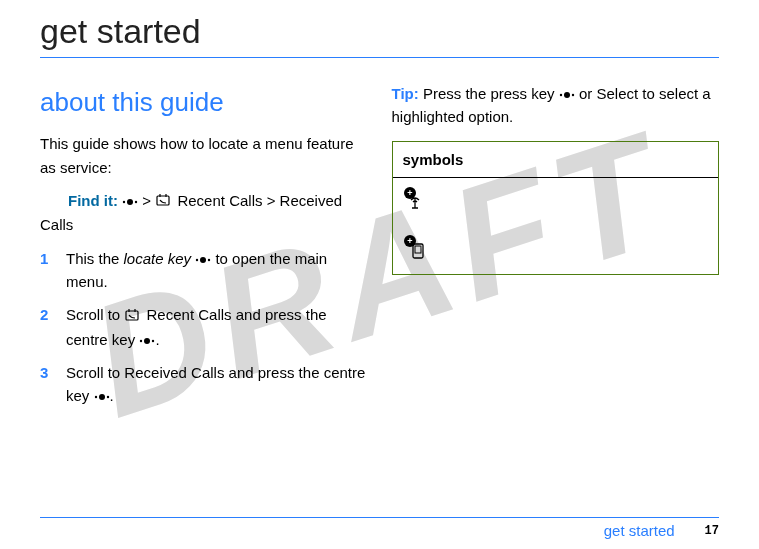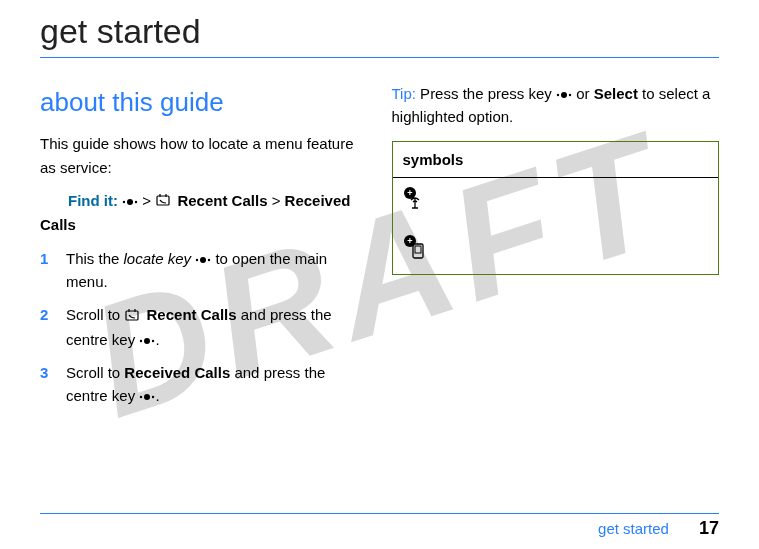--- a/index.html
+++ b/index.html
@@ -37,22 +37,22 @@
   .columns { display: flex; gap: 24px; }
   .col { flex: 1 1 0; font-size: 15px; line-height: 1.55; }
   .col h2 {
     color: #2a7fff;
     font-size: 26px;
     font-weight: 400;
     margin-bottom: 10px;
   }
   .para { margin-bottom: 10px; }
   .findit { color: #0369a1; font-weight: 700; margin-left: 28px; }
-  .tip { color: #2a7fff; font-weight: 400; }
-  .bold { font-weight: 700; font-family: Arial Narrow, Arial, sans-serif; }
+  .tip { color: #2a7fff; font-weight: 700; }
+  .bold { font-weight: 400; font-family: Arial Narrow, Arial, sans-serif; }
   .italic { font-style: italic; }
   .key-icon { display:inline-block; vertical-align:middle; }
   .key-icon svg { display:block; }
   .recent-icon { display:inline-block; vertical-align:middle; }
   ol.steps { list-style: none; margin-top:4px; }
   ol.steps li { display:flex; gap:14px; margin-bottom:10px; }
   ol.steps .num { color:#2a7fff; font-weight:700; min-width:12px; }
   .sym-table {
     border: 1px solid #4d7c0f;
     margin-top: 12px;
@@ -74,21 +74,21 @@
     right: 40px;
     left: 40px;
     display:flex;
     justify-content:flex-end;
     align-items:center;
     gap: 30px;
     border-top: 1px solid #2a7fff;
     padding-top: 4px;
   }
   .footer .sec { color:#2a7fff; font-size:15px;}
-  .footer .pg { font-weight:700; font-size:18px;}
+  .footer .pg { font-weight:700; font-size:12px;font-family:Liberation Mono, monospace;}
 </style>
 </head>
 <body>
 
 <div class="watermark">DRAFT</div>
 
 <div class="content">
   <h1>get started</h1>
 
   <div class="columns">

